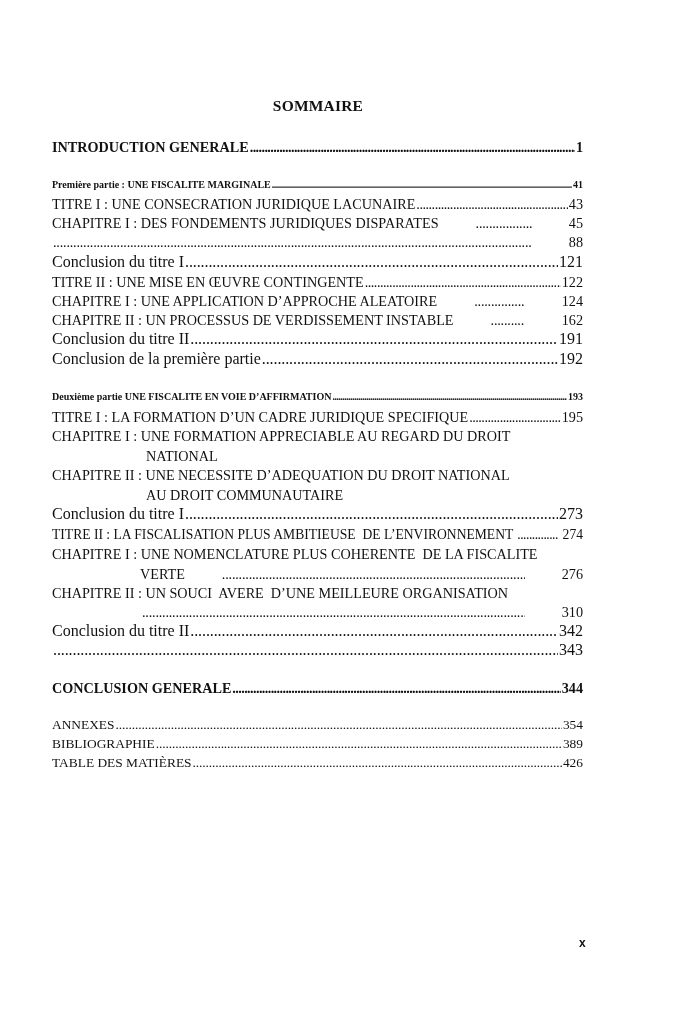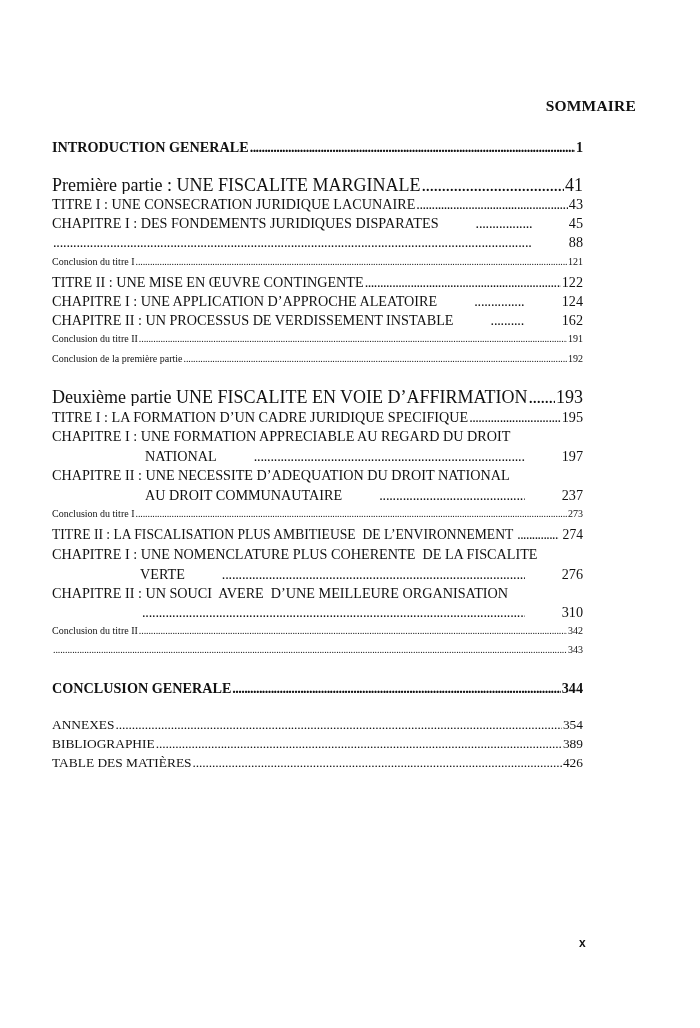--- a/index.html
+++ b/index.html
@@ -1,44 +1,44 @@
 <!DOCTYPE html>
 <html><head>
 <meta charset="utf-8">
 <style>
   html, body { margin: 0; padding: 0; background: #ffffff; }
   body { width: 700px; height: 1028px; position: relative; overflow: hidden;
          font-family: "Liberation Serif", "DejaVu Serif", serif; color: #111; }
   .page { position: absolute; left: 0; top: 0; width: 700px; height: 1028px; }
-  .title { position: absolute; top: 97px; left: 0; width: 636px; text-align: right;
+  .title { position: absolute; top: 97px; left: 0; width: 636px; text-align: center;
            font-weight: bold; font-size: 15.5px; letter-spacing: 0.2px; }
   .toc { position: absolute; left: 52px; width: 531px; top: 0; }
   .row { position: absolute; left: 0; width: 531px; display: flex; align-items: baseline;
          white-space: nowrap; overflow: hidden; line-height: 18px; height: 18px; }
   .row .lbl { flex: 0 0 auto; }
   .row .dots { flex: 1 1 auto; overflow: hidden; white-space: nowrap; margin: 0 1px; }
   .row .dots::before {
     content: "....................................................................................................................................................................................................................................................................................................................";
     letter-spacing: 0.3px;
   }
   .row .pg { flex: 0 0 auto; text-align: right; }
   .major { font-weight: bold; font-size: 14.2px; }
   .major .dots::before { letter-spacing: -0.6px; }
-  .part { font-weight: normal; font-size: 18px; }
+  .part { font-weight: bold; font-size: 10px; }
   .part .dots::before { letter-spacing: -0.5px; }
   .titre { font-weight: normal; font-size: 14.2px; }
   .titre .dots::before { letter-spacing: -0.5px; }
   .chap { font-size: 14.2px; gap: 36px; }
   .chap .dots::before { letter-spacing: -0.2px; }
-  .concl { font-size: 10px; }
+  .concl { font-size: 16px; }
   .concl .dots::before { letter-spacing: -0.1px; }
   .annex { font-size: 13.4px; }
   .annex .dots::before { letter-spacing: -0.1px; }
   .chap-head { position: absolute; left: 0; font-size: 14.2px; line-height: 18px; white-space: nowrap; }
-  .indent { left: 93px !important; width: 438px !important; }
+  .indent { left: 93px !important; width: 438px !important; flex-direction: column; }
   .indent2 { left: 88px !important; width: 443px !important; }
   .indent3 { left: 89px !important; width: 442px !important; }
   .pagenum { position: absolute; left: 579px; top: 936px; font-family: "Liberation Sans", "DejaVu Sans", sans-serif;
              font-weight: bold; font-size: 12px; }
 </style>
 </head>
 <body>
 
 <div class="page">
   <div class="title">SOMMAIRE</div>

